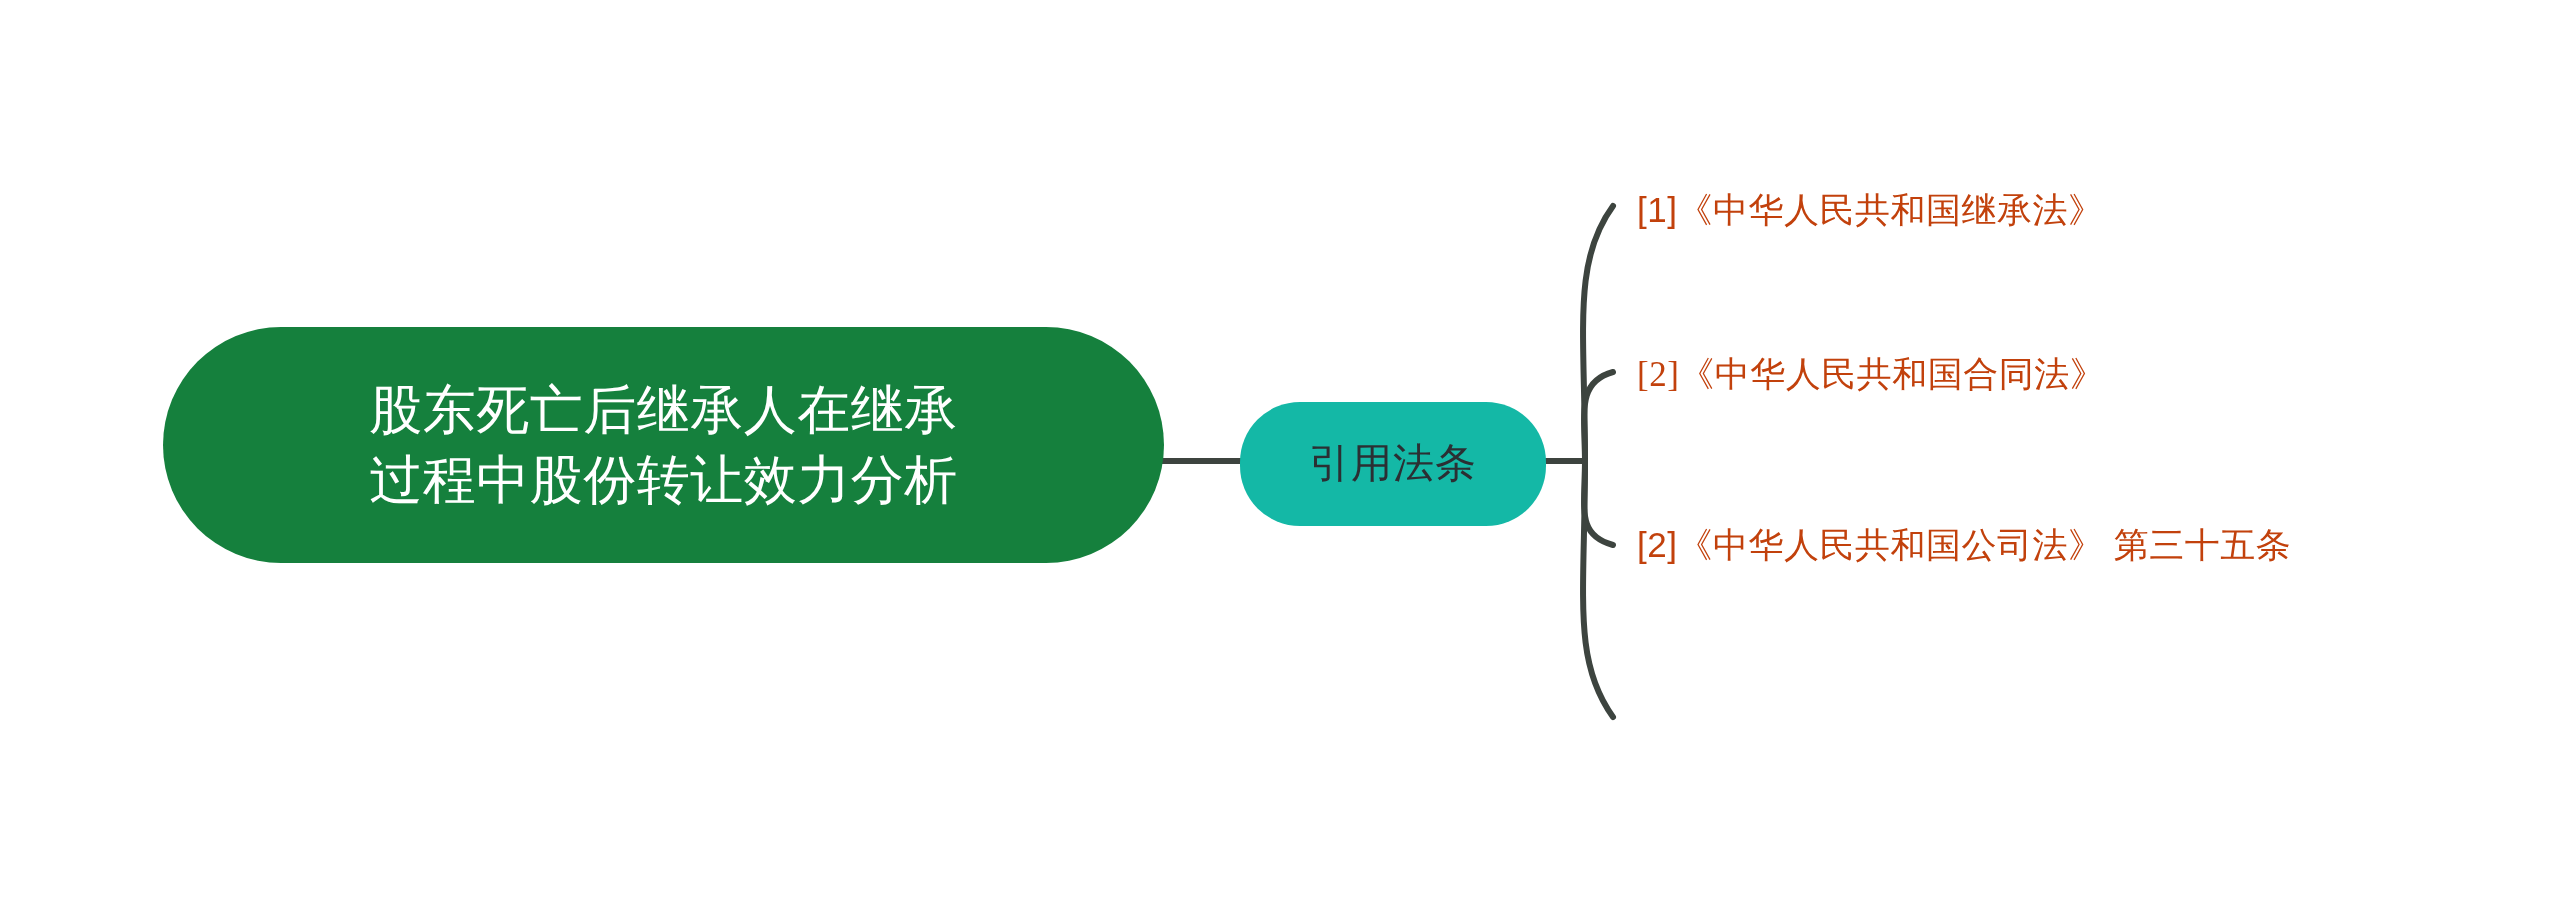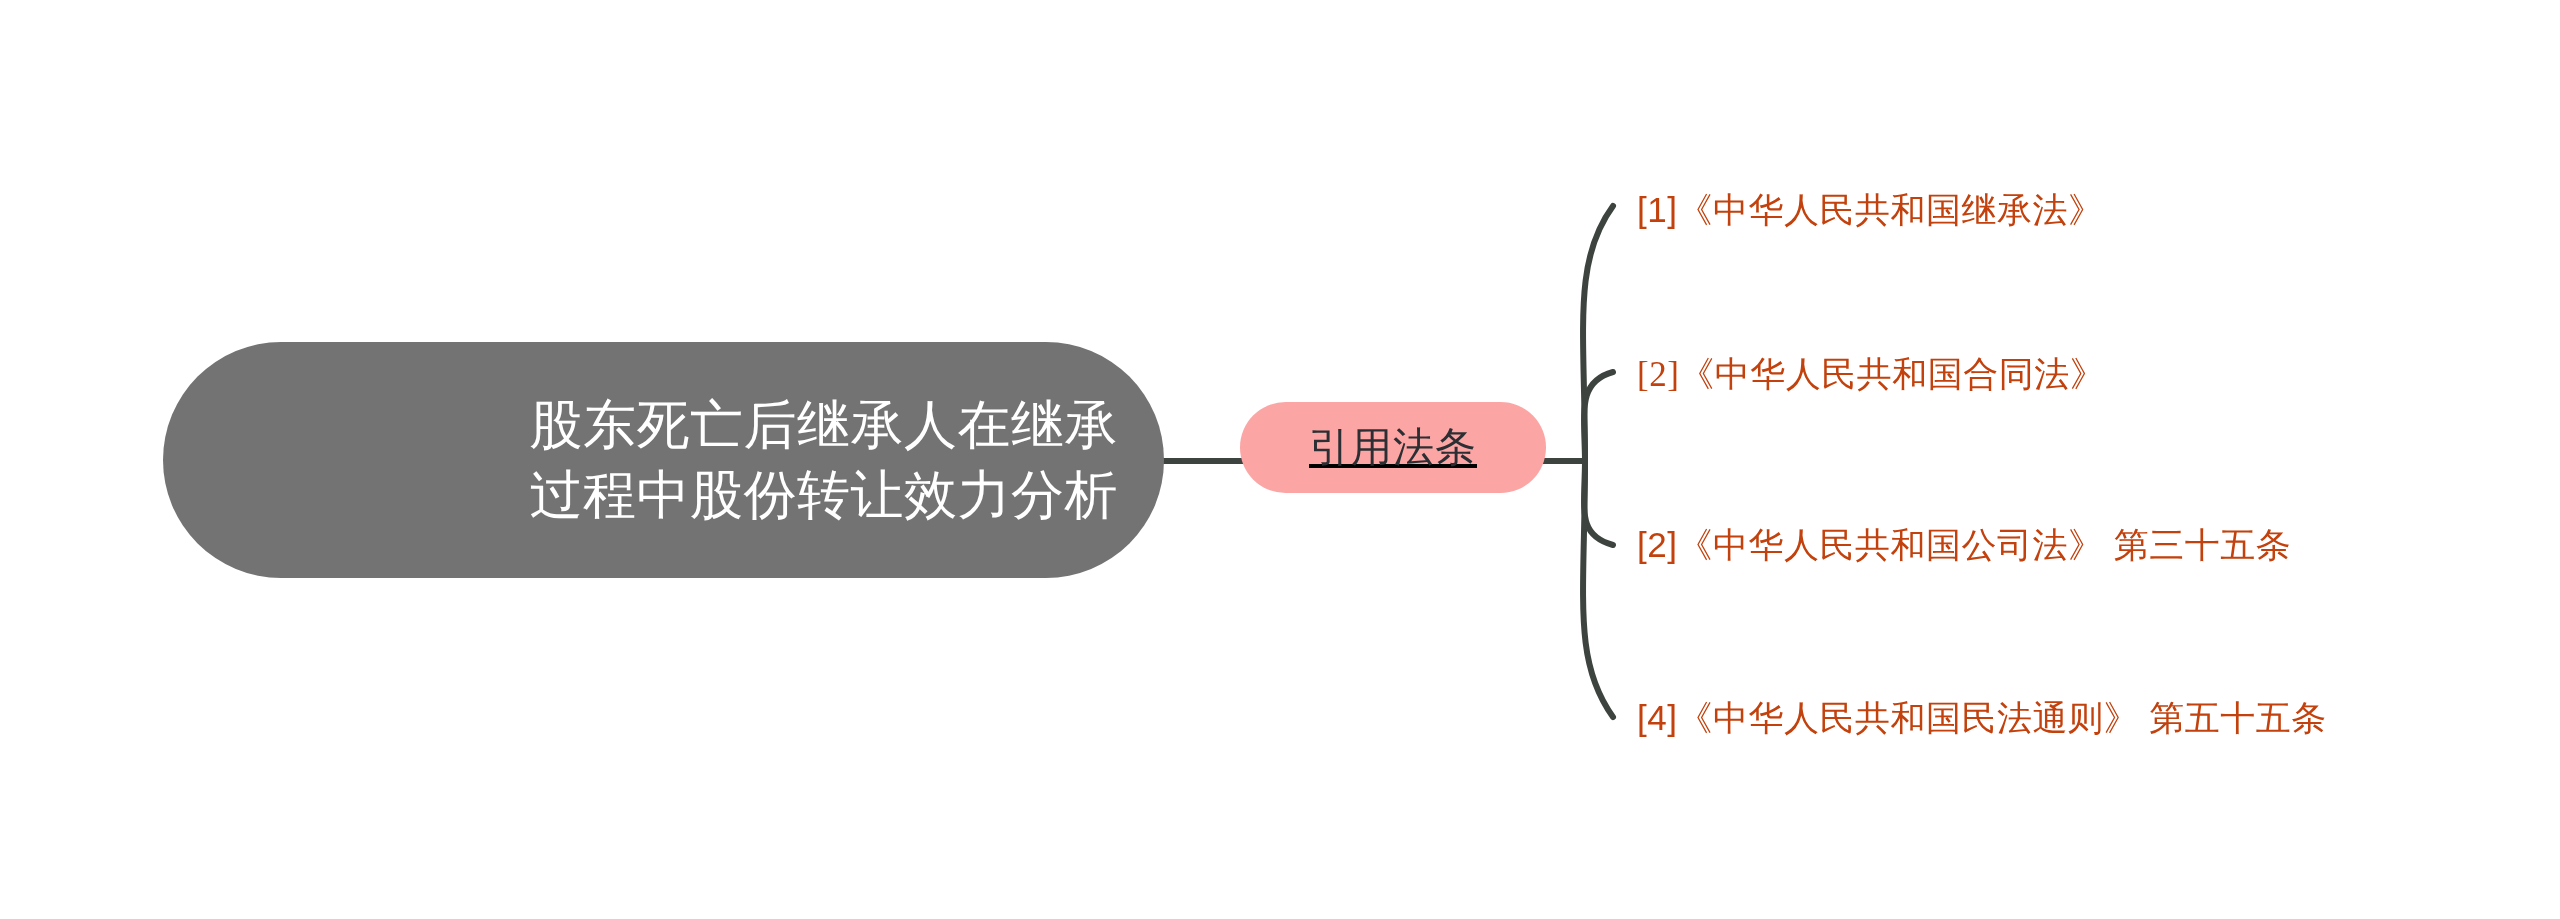--- a/index.html
+++ b/index.html
@@ -25,54 +25,53 @@
     top: 0;
     width: 2560px;
     height: 919px;
     pointer-events: none;
   }
 
   
   #root-node {
     position: absolute;
     left: 163px;
-    top: 342px;
+    top: 327px;
     width: 1001px;
     height: 236px;
     border-radius: 118px;
-    background: #737373;
+    background: #15803d;
     display: flex;
     align-items: center;
-    justify-content: flex-end;
+    justify-content: center;
     box-sizing: border-box;
     padding: 0 46px;
   }
   #root-node .root-text {
     color: #ffffff;
     font-size: 53px;
     line-height: 1.33;
     text-align: center;
     letter-spacing: 0.5px;
     white-space: pre-line;
     font-weight: 400;
   }
 
   
   #branch-node {
     position: absolute;
     left: 1240px;
     top: 402px;
     width: 306px;
-    height: 91px;
+    height: 124px;
     border-radius: 60px;
-    background: #fca5a5;
+    background: #14b8a6;
     display: flex;
     align-items: center;
     justify-content: center;
-    text-decoration: underline;
   }
   #branch-node .branch-text {
     color: #2b2f33;
     font-size: 41px;
     line-height: 1.2;
     letter-spacing: 1px;
     font-weight: 400;
   }
 
   
@@ -116,15 +115,14 @@
 过程中股份转让效力分析</div>
   </div>
 
   <div id="branch-node">
     <div class="branch-text">引用法条</div>
   </div>
 
   <div class="leaf-item i0">[1]《中华人民共和国继承法》</div>
   <div class="leaf-item i1">[2]《中华人民共和国合同法》</div>
   <div class="leaf-item i2">[2]《中华人民共和国公司法》 第三十五条</div>
-  <div class="leaf-item i3">[4]《中华人民共和国民法通则》 第五十五条</div>
 
 </div>
 
 </body></html>

